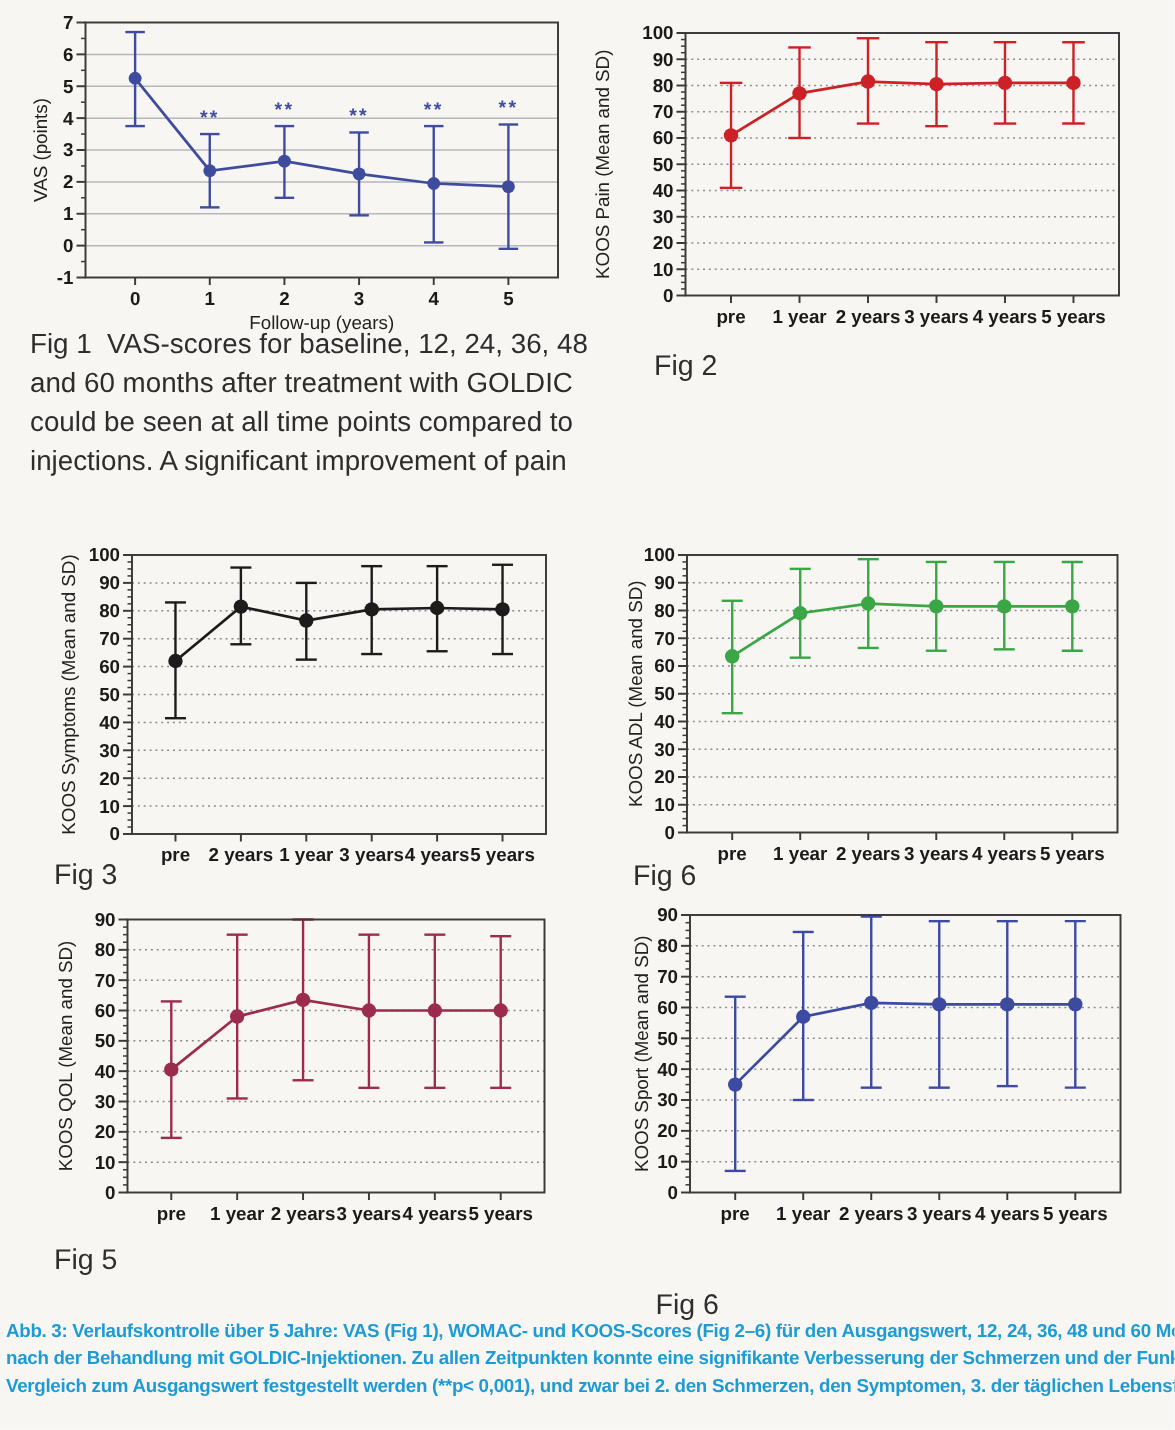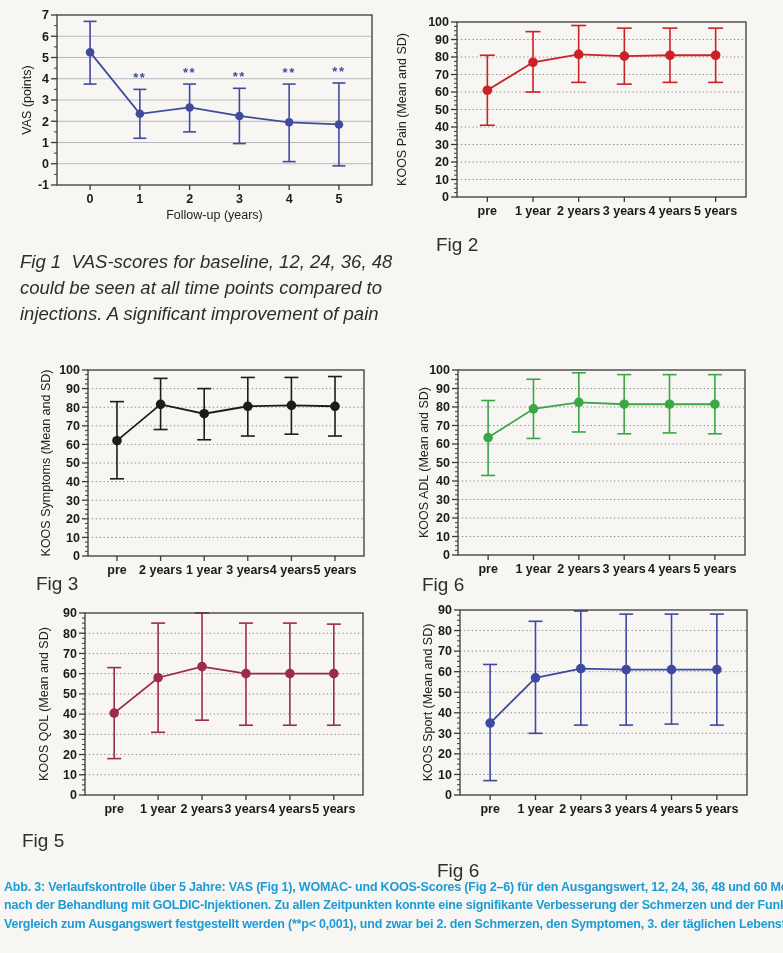--- a/index.html
+++ b/index.html
@@ -597,30 +597,31 @@
       <text x="190.827" y="213" text-anchor="middle" class="tick">2 years</text>
       <line x1="236.173" x2="236.173" y1="195" y2="200" stroke="#3a3a3a" stroke-width="1.3"></line>
       <text x="236.173" y="213" text-anchor="middle" class="tick">3 years</text>
       <line x1="281.519" x2="281.519" y1="195" y2="200" stroke="#3a3a3a" stroke-width="1.3"></line>
       <text x="281.519" y="213" text-anchor="middle" class="tick">4 years</text>
       <line x1="326.865" x2="326.865" y1="195" y2="200" stroke="#3a3a3a" stroke-width="1.3"></line>
       <text x="326.865" y="213" text-anchor="middle" class="tick">5 years</text>
       <text x="42" y="102.5" text-anchor="middle" class="axis" transform="rotate(-90 42 102.5)">KOOS Sport (Mean and SD)</text>
     </svg>
 
-  <div class="figcap" style="left:20px;top:249px;width:372px;font-style:italic;">
+  <div class="figcap" style="left:20px;top:216px;width:372px;">
     <div>Fig 1  VAS-scores for baseline, 12, 24, 36, 48</div>
+    <div>and 60 months after treatment with GOLDIC</div>
     <div>could be seen at all time points compared to</div>
     <div>injections. A significant improvement of pain</div>
   </div>
 
   <div class="figlabel" style="left:436px;top:234px">Fig 2</div>
   <div class="figlabel" style="left:36px;top:573px">Fig 3</div>
   <div class="figlabel" style="left:422px;top:574px">Fig 6</div>
-  <div class="figlabel" style="left:22px;top:830px">Fig 5</div>
+  <div class="figlabel" style="left:36px;top:830px">Fig 5</div>
   <div class="figlabel" style="left:437px;top:860px">Fig 6</div>
 
   <div class="abbcap" style="left:4px;top:878px;width:778px;color:#1d9bd5;">
     <div>Abb. 3: Verlaufskontrolle über 5 Jahre: VAS (Fig 1), WOMAC- und KOOS-Scores (Fig 2–6) für den Ausgangswert, 12, 24, 36, 48 und 60 Monate</div>
     <div>nach der Behandlung mit GOLDIC-Injektionen. Zu allen Zeitpunkten konnte eine signifikante Verbesserung der Schmerzen und der Funktion im</div>
     <div>Vergleich zum Ausgangswert festgestellt werden (**p&lt; 0,001), und zwar bei 2. den Schmerzen, den Symptomen, 3. der täglichen Lebensführung</div>
     <div>
       
     </div>
   </div>

